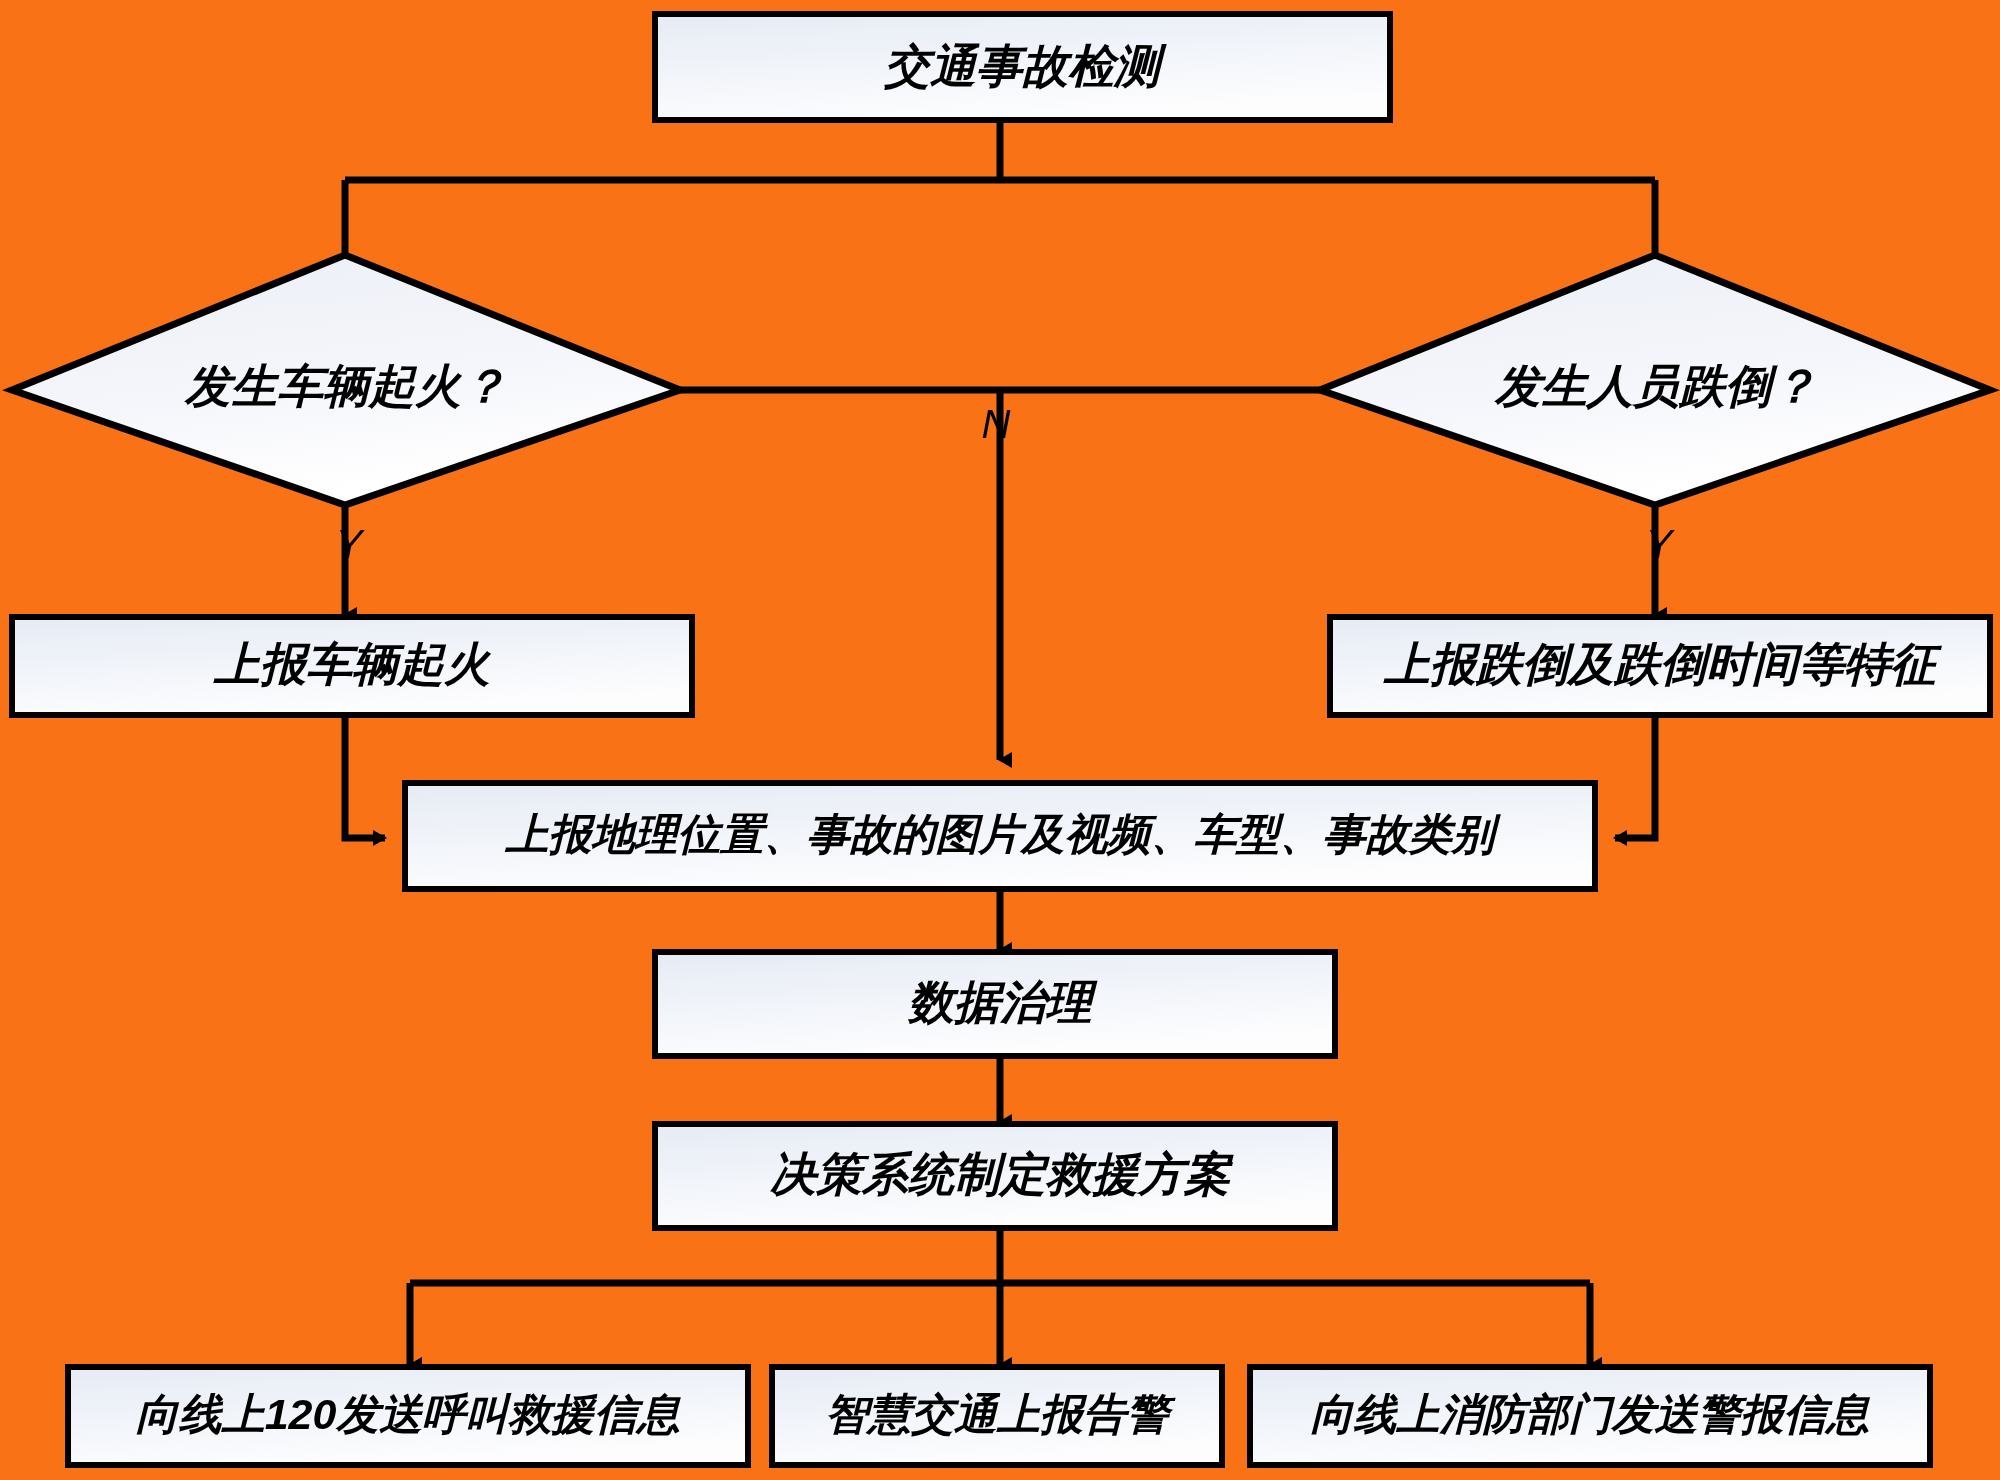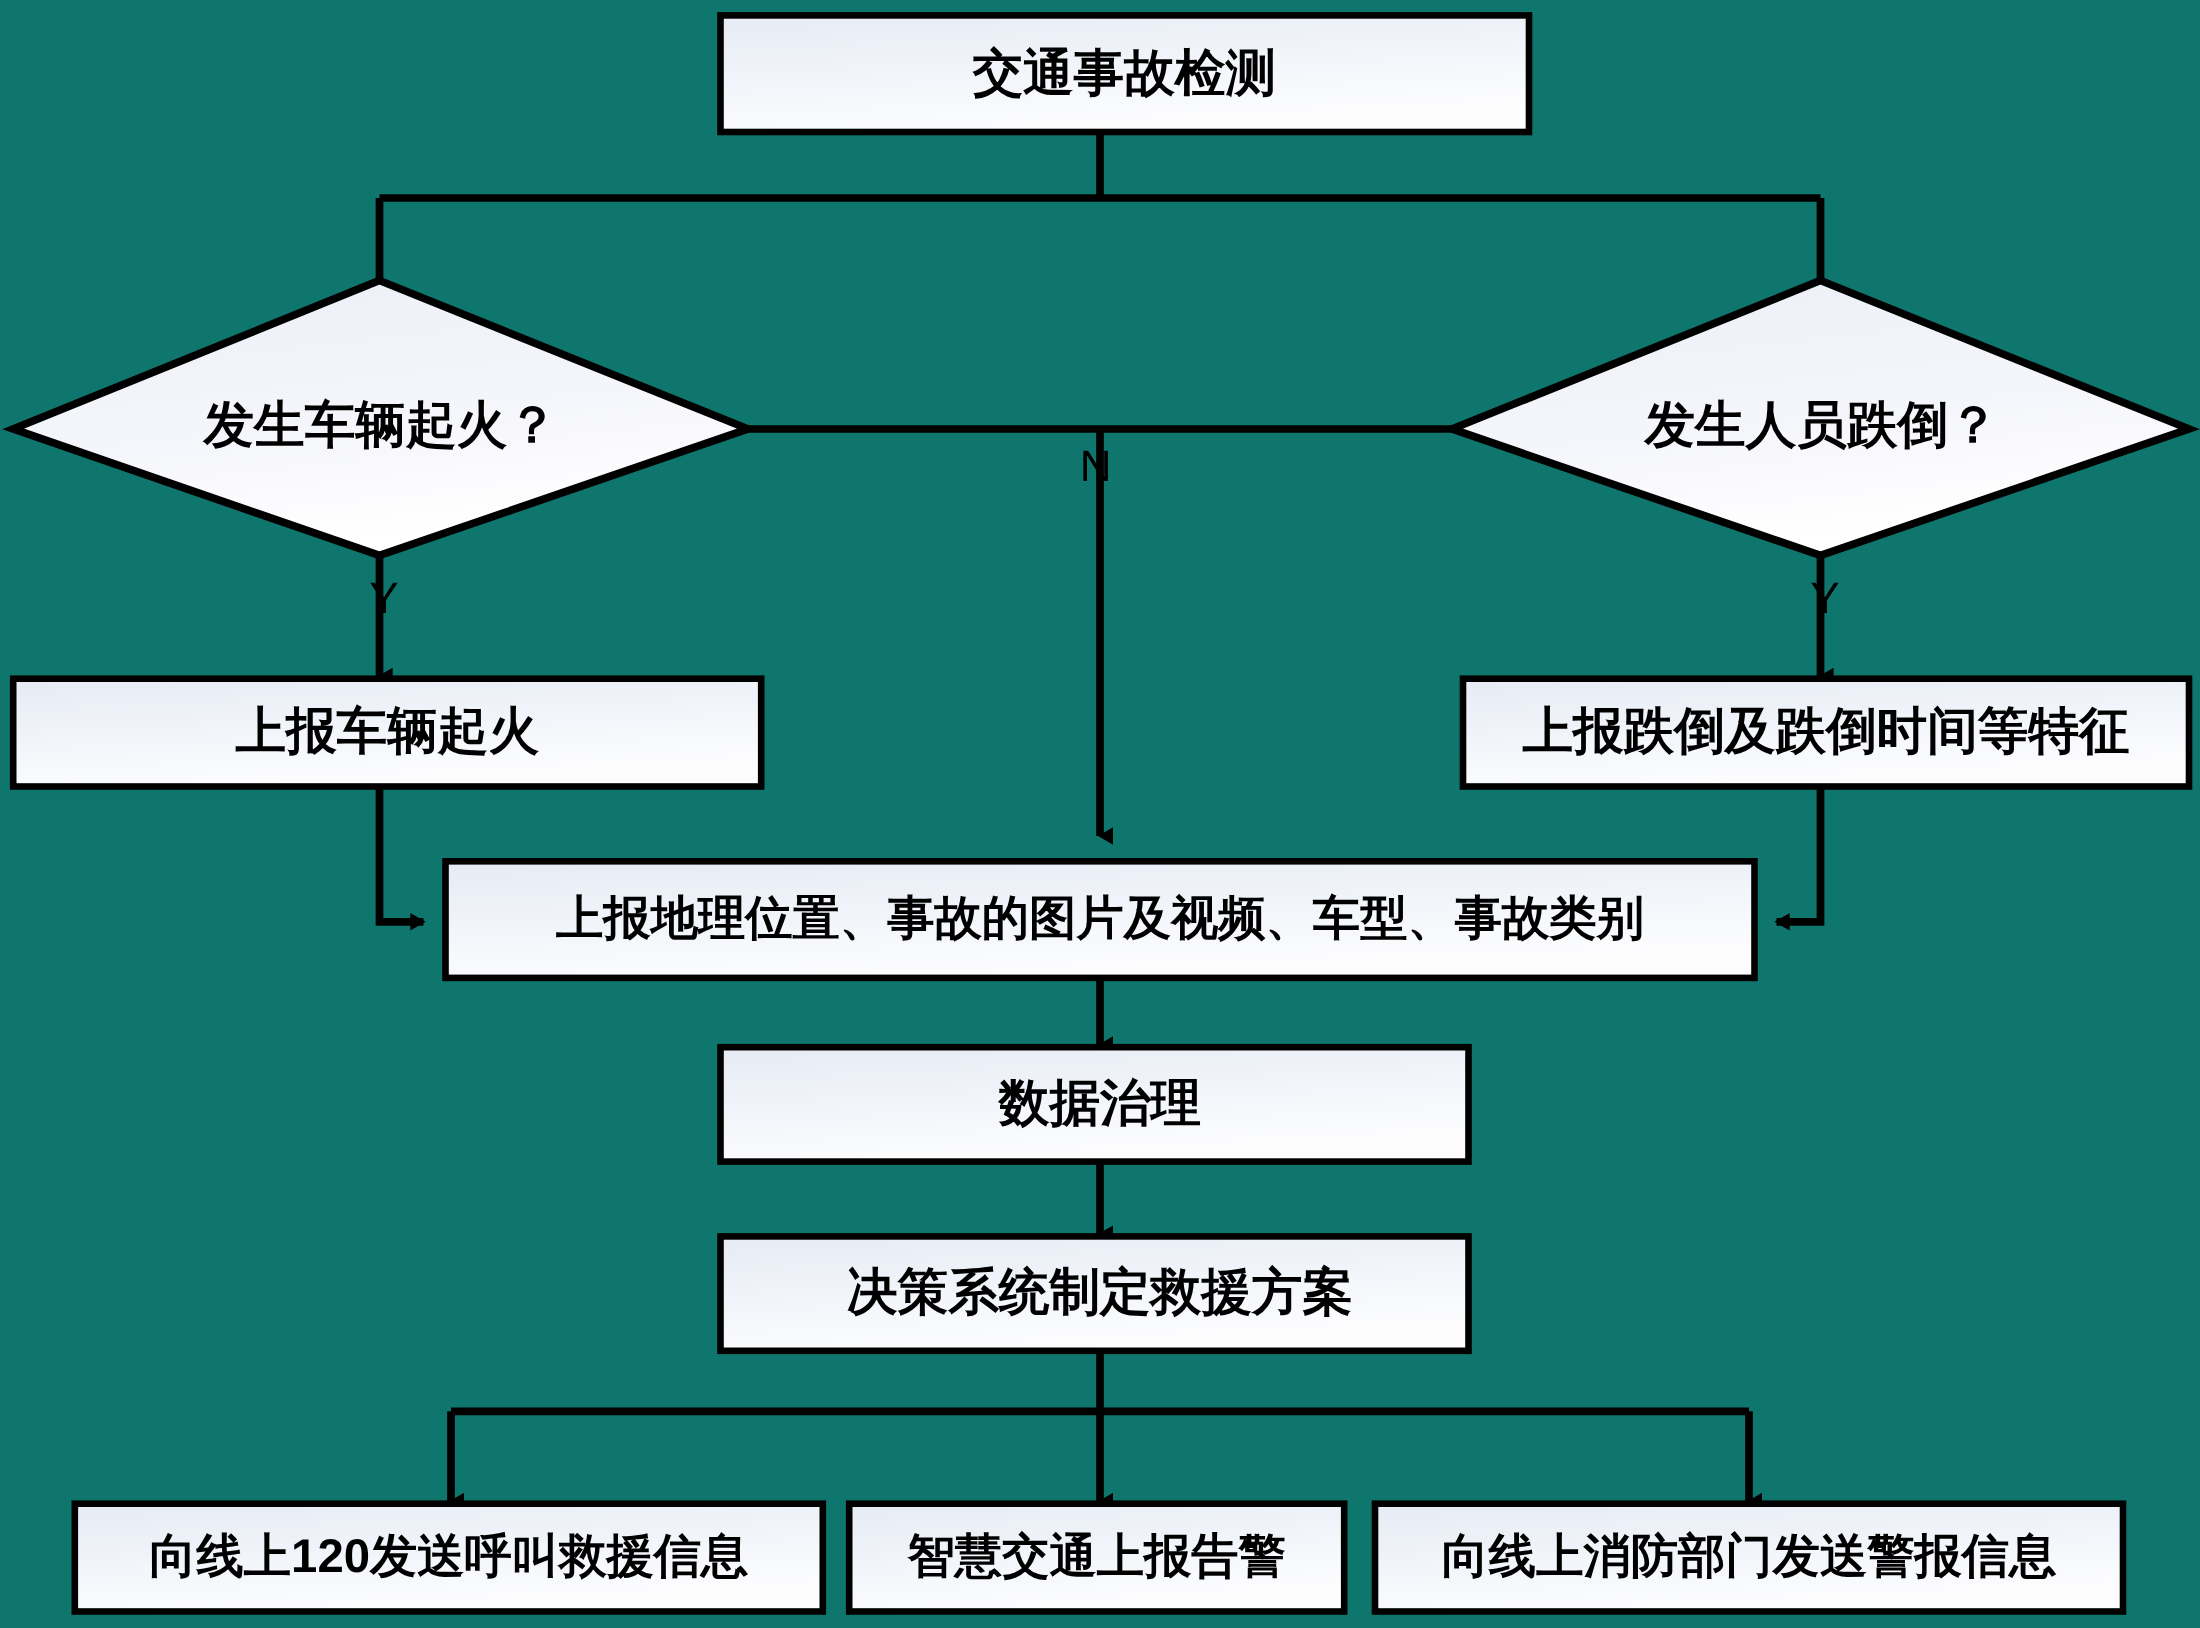--- a/index.html
+++ b/index.html
@@ -7,22 +7,23 @@
     padding: 0;
     background: #ffffff;
   }
   body {
     font-family: "Liberation Sans", "DejaVu Sans", sans-serif;
   }
   #flowchart-root {
     position: relative;
     width: 2000px;
     height: 1480px;
-    background: #0f766e;
+    background: #f97316;
     overflow: hidden;
+    font-style: italic;
   }
   svg.chart-svg {
     position: absolute;
     top: 0;
     left: 0;
     width: 2000px;
     height: 1480px;
     display: block;
   }
   .node-text {

